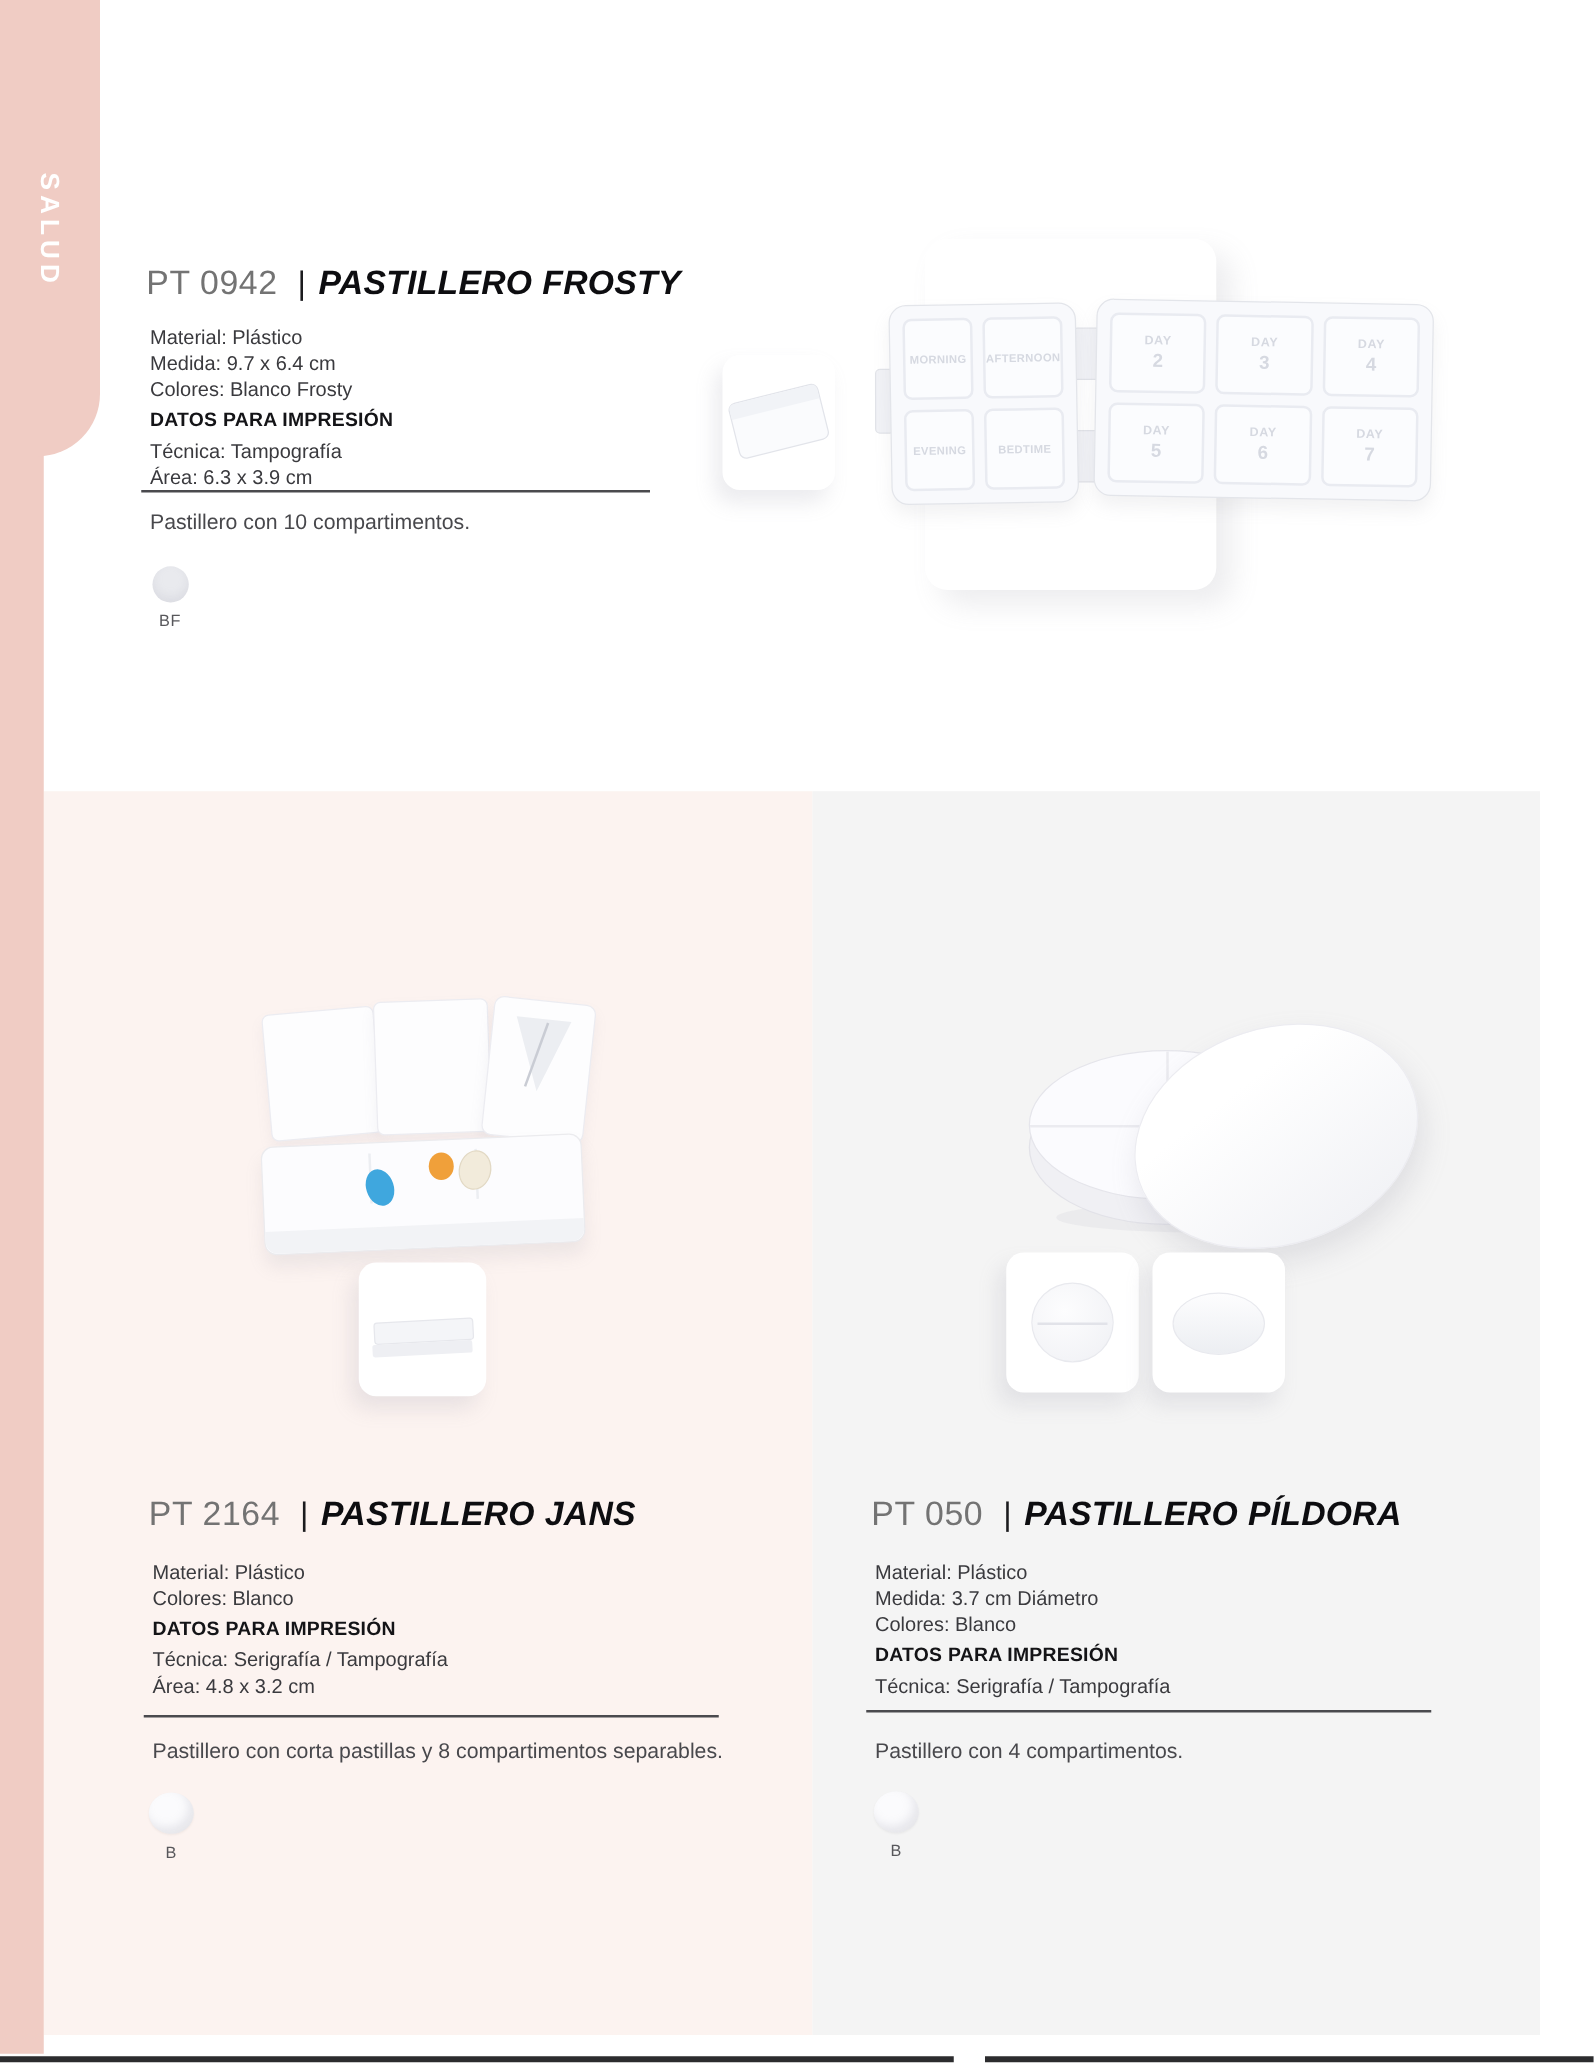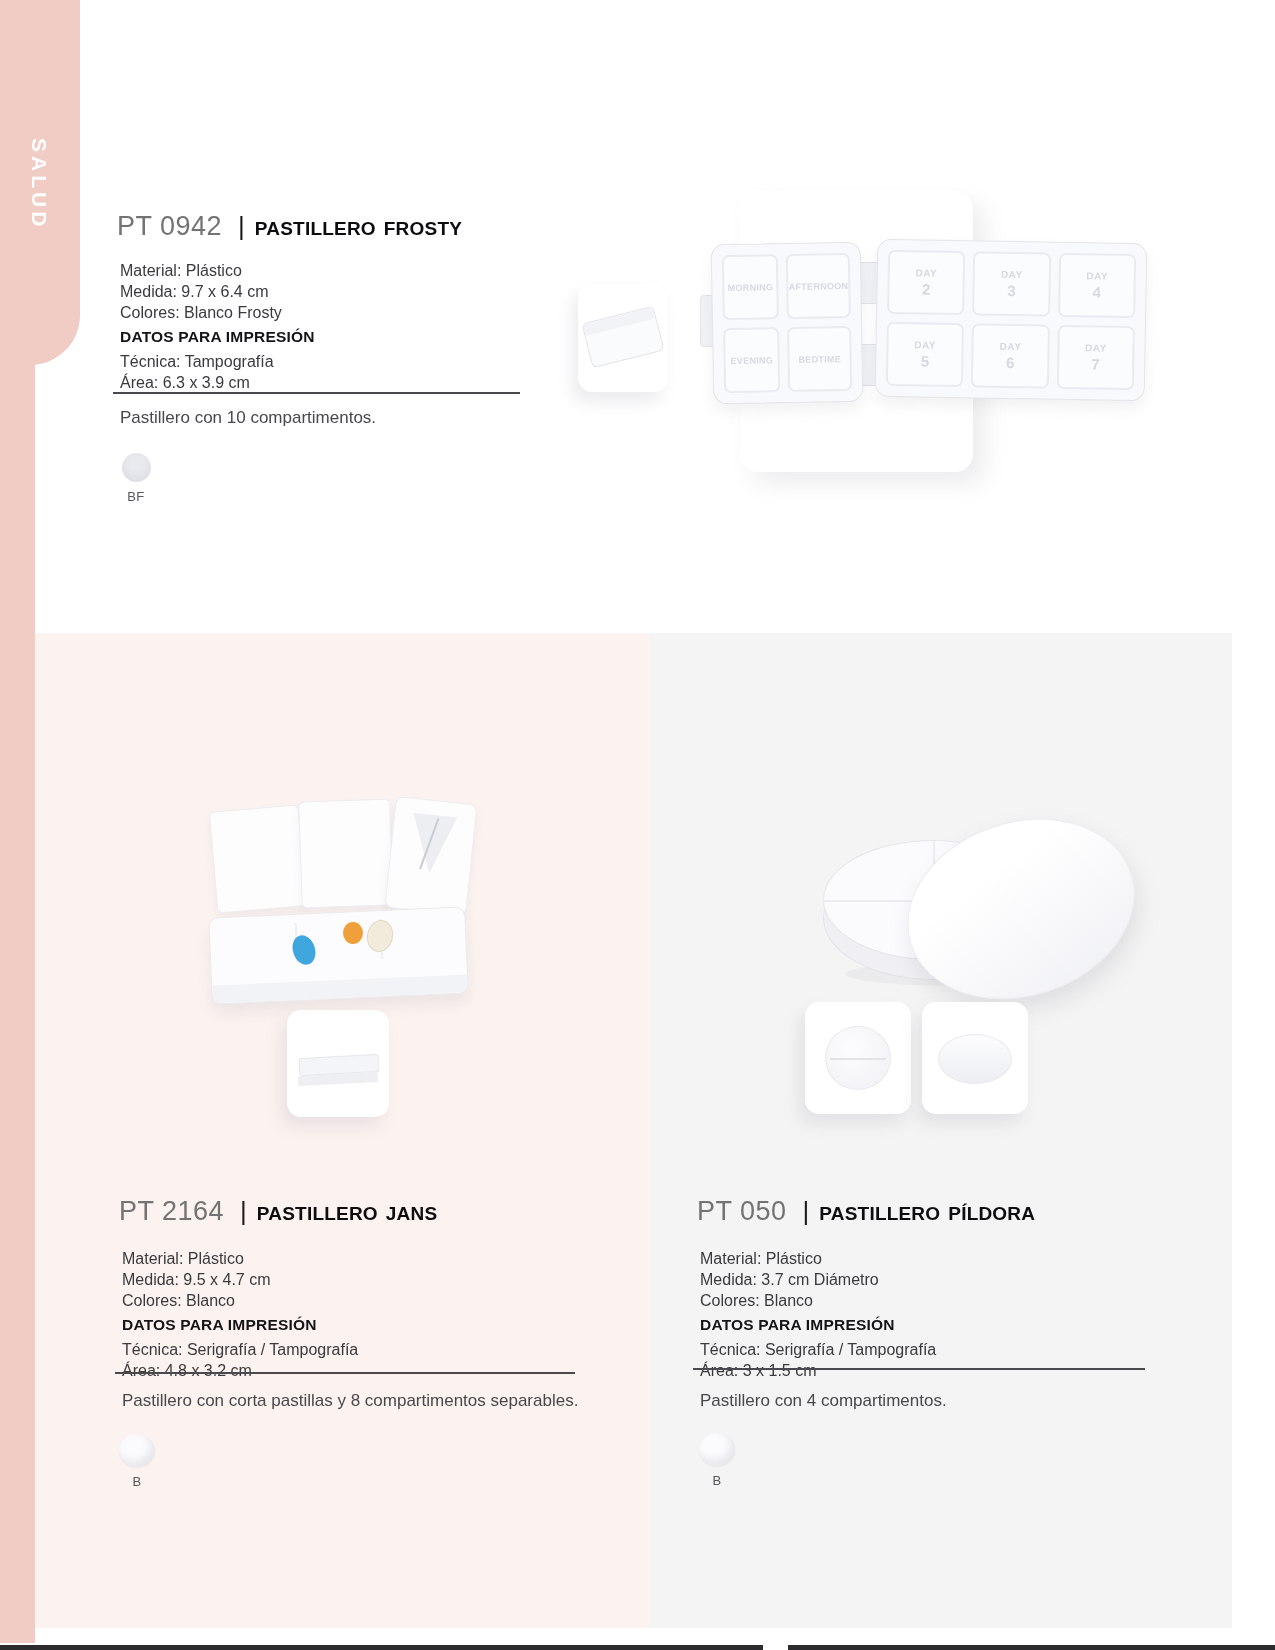--- a/index.html
+++ b/index.html
@@ -14,21 +14,21 @@
       font-weight:bold;font-size:21px;letter-spacing:4px;}
 
   
   .panel-left{left:35px;top:633px;width:615px;height:995px;}
   .panel-right{left:650px;top:633px;width:582px;height:995px;}
 
   
   .title-row{display:flex;align-items:baseline;white-space:nowrap;}
   .sku{font-size:27px;color:#737373;letter-spacing:.5px;}
   .pipe{font-size:26px;color:#1b1b1e;margin:0 10px 0 16px;font-weight:400;}
-  .pname{font-size:19px;font-weight:700;color:#0d0d10;letter-spacing:.2px;}
+  .pname{font-size:27px;font-weight:700;color:#0d0d10;letter-spacing:.2px;font-style:italic;}
   .pname .xb{font-weight:900;margin-left:8px;}
   .spec{font-size:16px;line-height:21px;color:#3a3a3e;}
   .print-head{font-size:15.5px;line-height:20px;font-weight:700;color:#141417;
       margin:4px 0 4px;letter-spacing:.2px;}
   .rule{height:2px;background:#4a4a4e;}
   .desc{font-size:17px;color:#48484c;}
   .swatch-wrap{text-align:center;}
   .swatch{border-radius:50%;margin:0 auto;}
   .swatch.bf{width:29px;height:29px;box-shadow:inset 0 -4px 8px rgba(160,160,175,.18);}
   .swatch.wh{width:36px;height:33px;
@@ -196,21 +196,20 @@
 </div>
 
 <div class="abs title-row" style="left:119px;top:1196px;">
   <span class="sku">PT 2164</span>
   <span class="pipe">|</span>
   <span class="pname"><span>PASTILLERO</span><span class="xb">JANS</span></span>
 </div>
 
 <div class="abs" style="left:122px;top:1248px;width:470px;">
   <div class="spec">Material: Plástico</div>
-  <div class="spec">Medida: 9.5 x 4.7 cm</div>
   <div class="spec">Colores: Blanco</div>
   <div class="print-head">DATOS PARA IMPRESIÓN</div>
   <div class="spec">Técnica: Serigrafía / Tampografía</div>
   <div class="spec">Área: 4.8 x 3.2 cm</div>
 </div>
 
 <div class="abs rule" style="left:115px;top:1372px;width:460px;"></div>
 <div class="abs desc" style="left:122px;top:1391px;">Pastillero con corta pastillas y 8 compartimentos separables.</div>
 
 <div class="abs swatch-wrap" style="left:117px;top:1434px;width:40px;">
@@ -240,21 +239,20 @@
   <span class="pipe">|</span>
   <span class="pname"><span>PASTILLERO</span><span class="xb">PÍLDORA</span></span>
 </div>
 
 <div class="abs" style="left:700px;top:1248px;width:470px;">
   <div class="spec">Material: Plástico</div>
   <div class="spec">Medida: 3.7 cm Diámetro</div>
   <div class="spec">Colores: Blanco</div>
   <div class="print-head">DATOS PARA IMPRESIÓN</div>
   <div class="spec">Técnica: Serigrafía / Tampografía</div>
-  <div class="spec">Área: 3 x 1.5 cm</div>
 </div>
 
 <div class="abs rule" style="left:693px;top:1368px;width:452px;"></div>
 <div class="abs desc" style="left:700px;top:1391px;">Pastillero con 4 compartimentos.</div>
 
 <div class="abs swatch-wrap" style="left:697px;top:1433px;width:40px;">
   <div class="swatch wh" style="background-color: rgb(251, 251, 253);"></div>
   <div class="swatch-label">B</div>
 </div>
 

